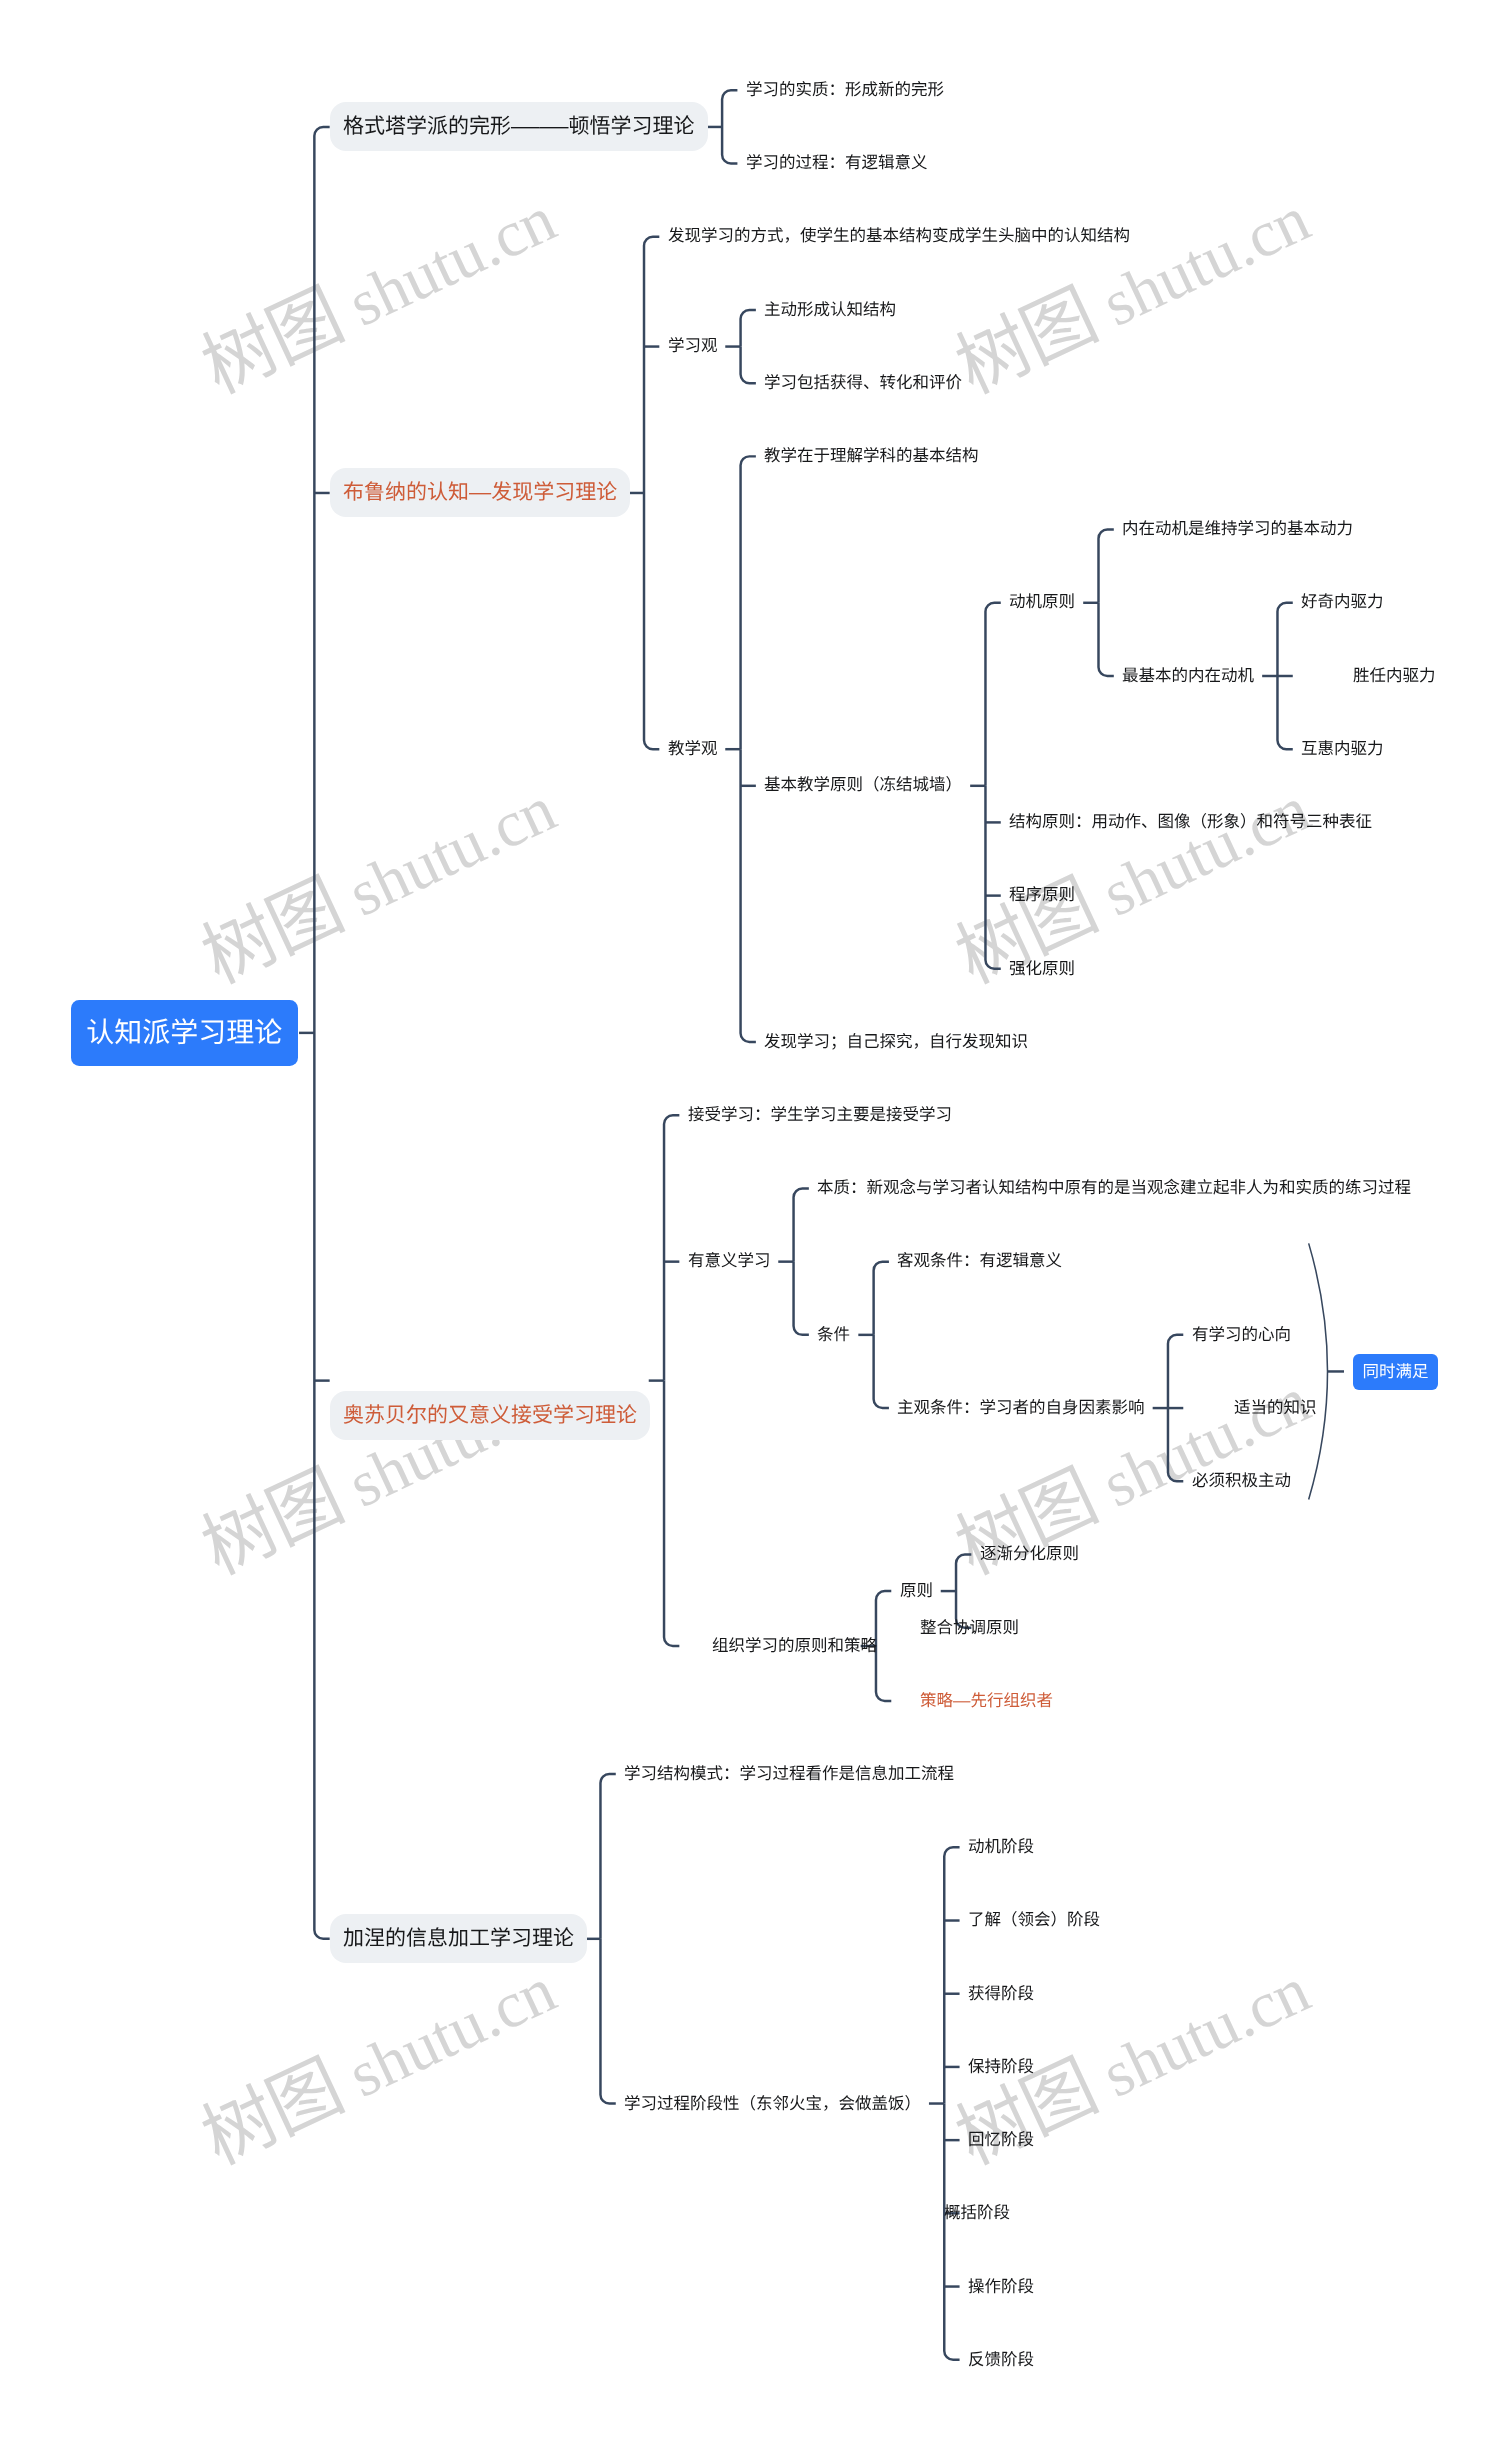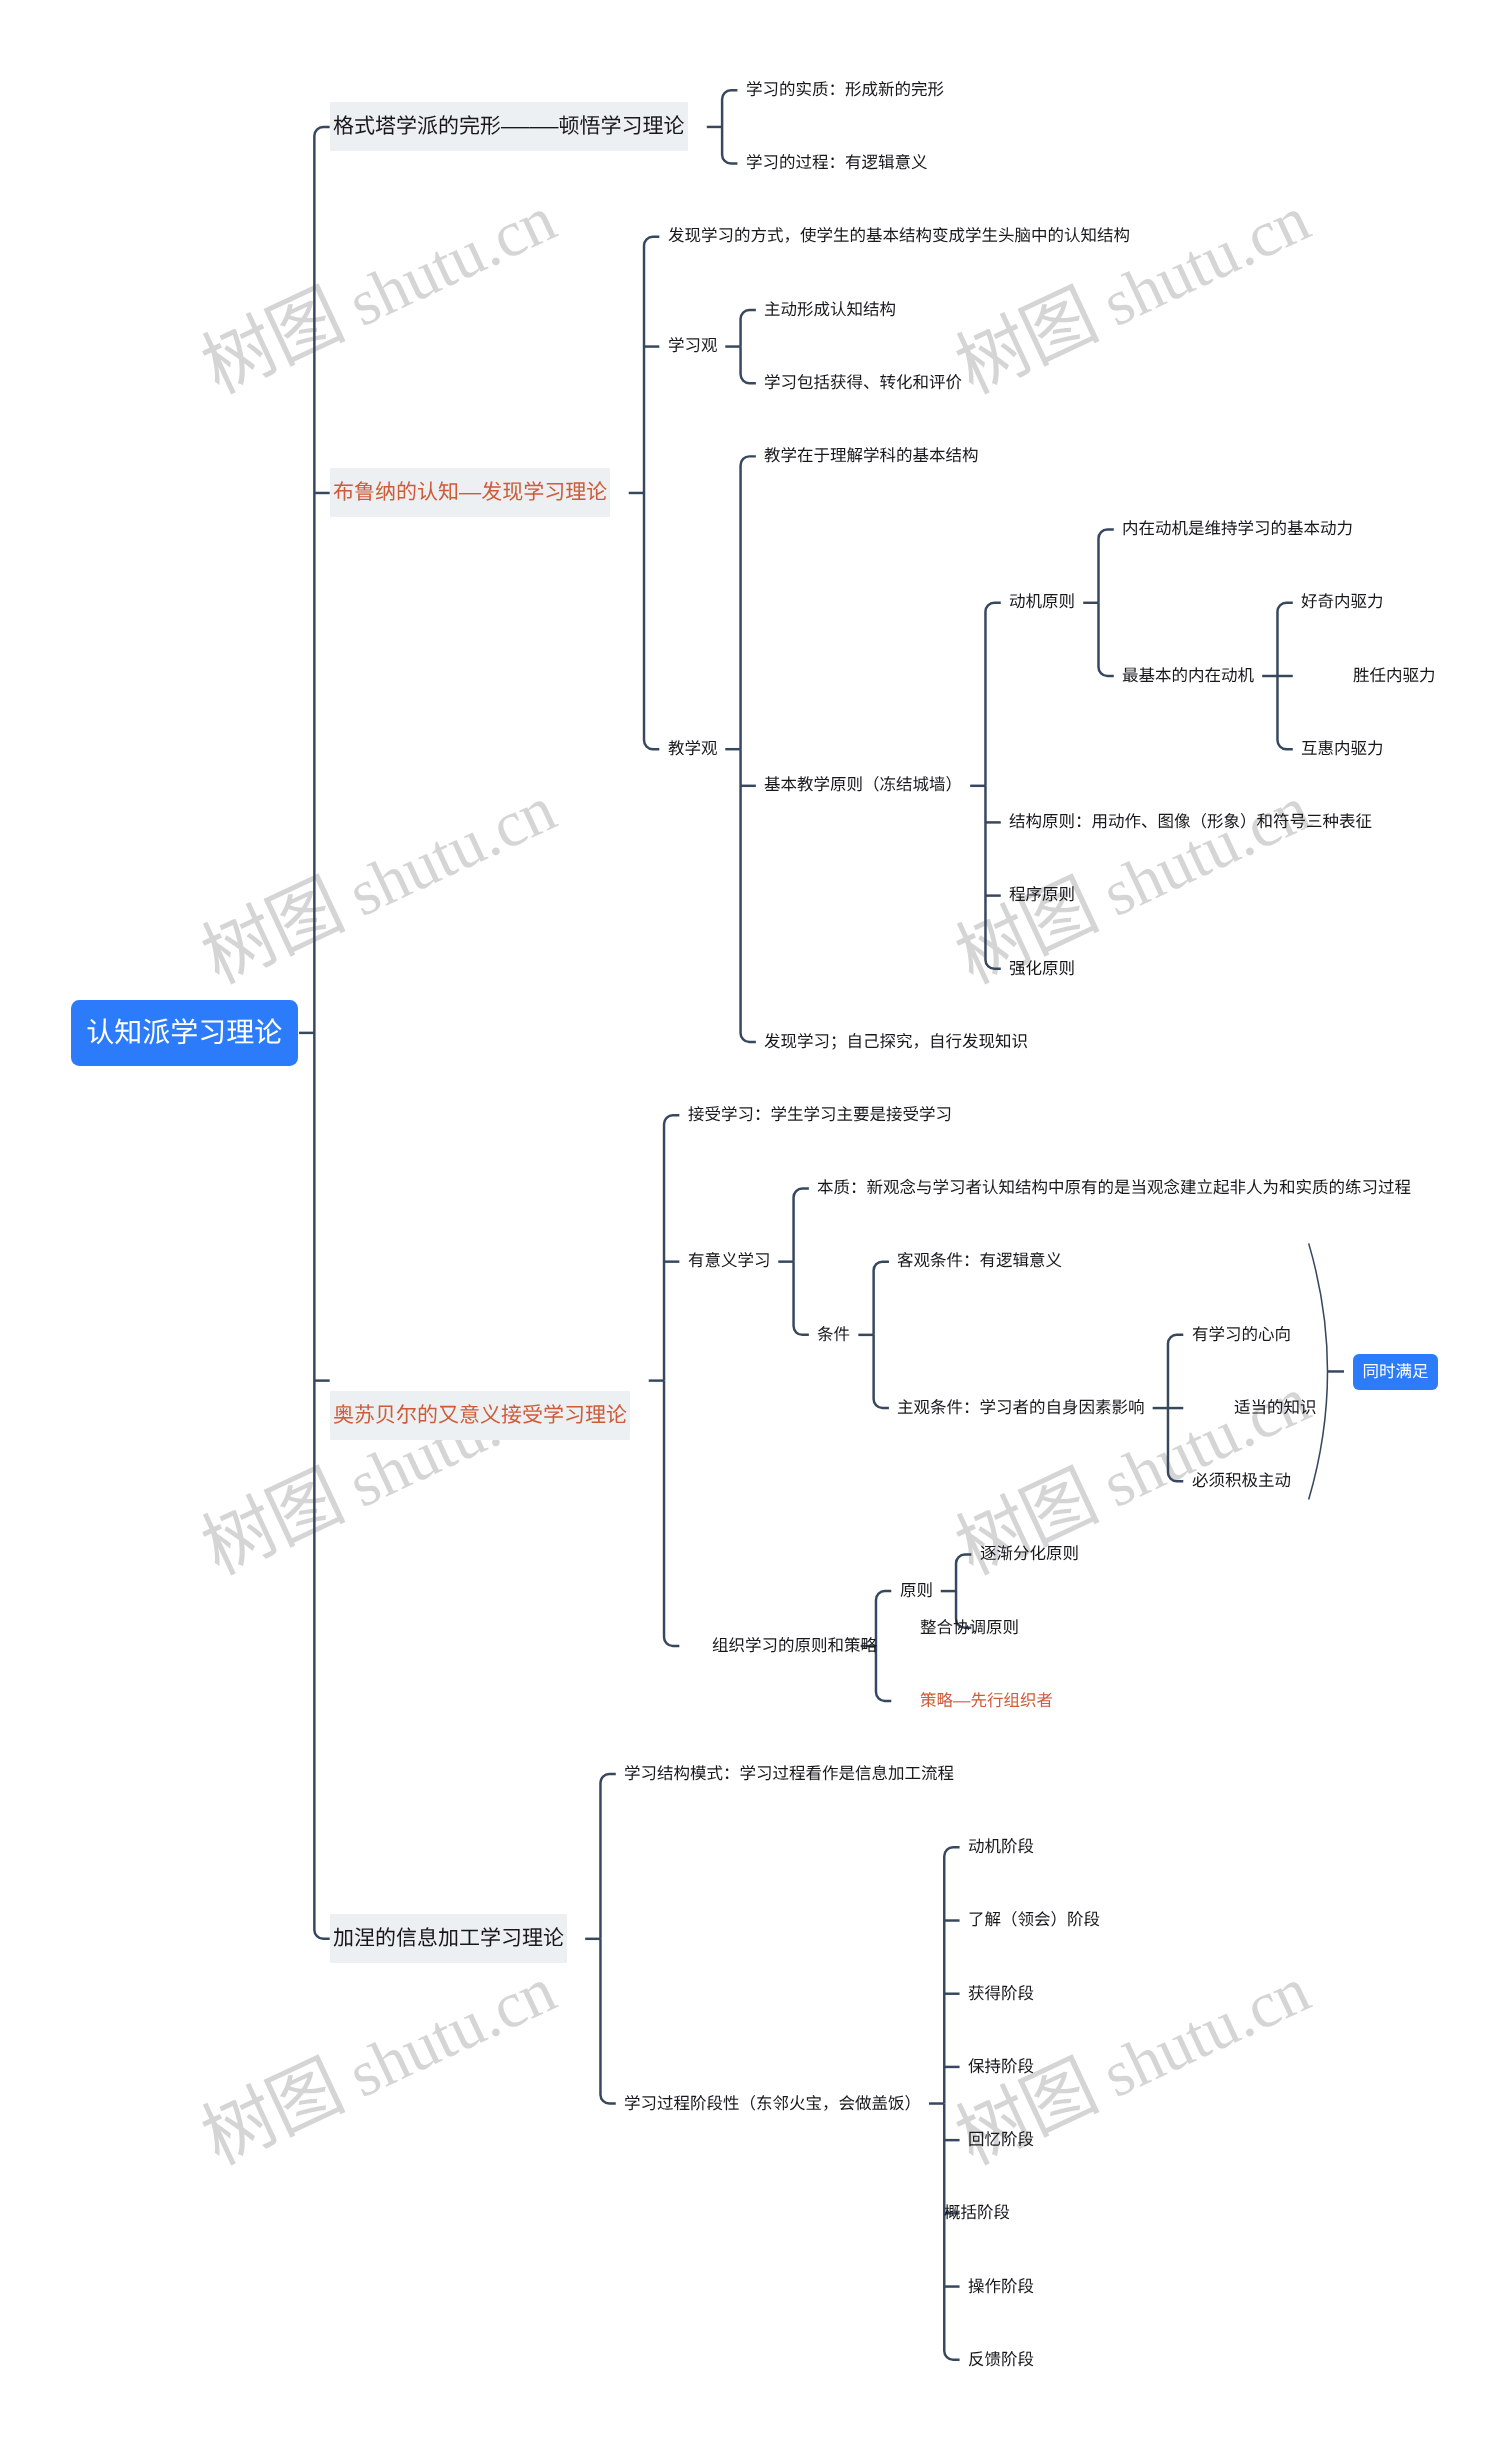--- a/index.html
+++ b/index.html
@@ -12,21 +12,21 @@
   .wm{position:absolute;color:#d5d5d5;white-space:nowrap;font-size:65px;line-height:1;
       font-family:"Liberation Serif",serif;
       transform:translate(-50%,-50%) rotate(-25deg);transform-origin:50% 50%;}
   .wm-cjk{font-size:1.12em;letter-spacing:-0.02em;}
   .wm-latin{}
   #links{position:absolute;left:0;top:0;z-index:2;}
   .node{position:absolute;white-space:nowrap;z-index:3;line-height:1;box-sizing:border-box;
         transform:translateZ(0);}
   .n-root{background:rgba(43,122,251,0.996);color:#fff;border-radius:8.2px;font-size:28px;padding:19px 15.3px;
           font-weight:400;}
-  .n-branch{background:rgba(237,240,243,0.996);color:#17181a;border-radius:1px;font-size:21px;padding:14px 3px;}
+  .n-branch{background:rgba(237,240,243,0.996);color:#17181a;border-radius:16px;font-size:21px;padding:14px 13px;}
   .n-leaf{color:#17181a;font-size:16.5px;padding:0;}
   .accent{color:#ce5c38;}
   .n-summary{background:rgba(43,122,251,0.996);color:#fff;border-radius:5.9px;font-size:16.5px;padding:9.7px 9.4px;}
   .emdash{display:inline-block;transform-origin:left center;}
 </style>
 </head>
 <body>
 
 <div id="canvas">
   <div id="watermarks">

